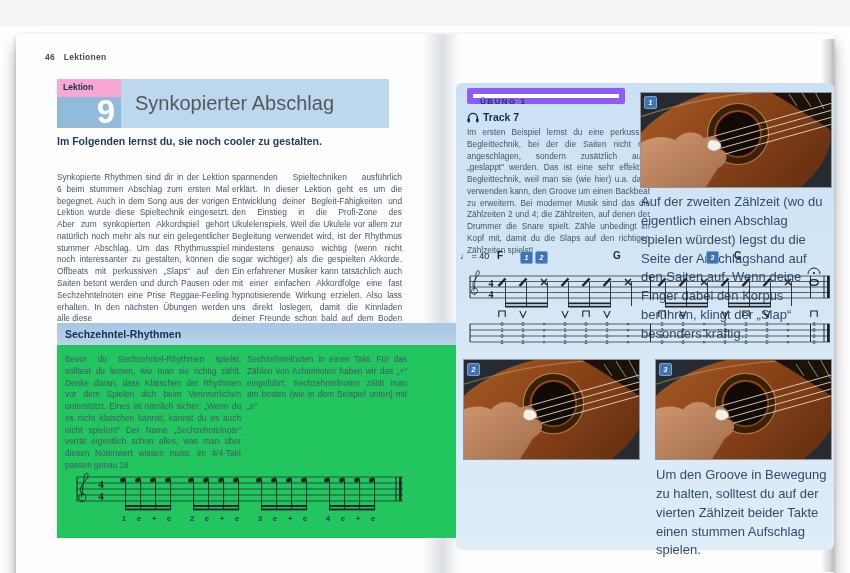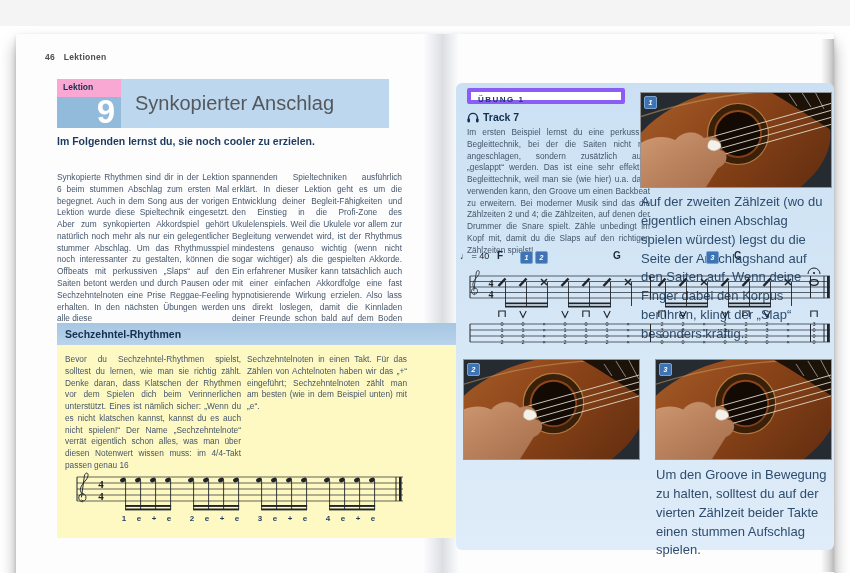--- a/index.html
+++ b/index.html
@@ -28,31 +28,31 @@
   .lek-title{left:105px;top:45px;width:268px;height:49px;background:#bdd8ee;display:flex;align-items:center;
         color:#54585d;font-size:20px;padding-left:14px;box-sizing:border-box;}
 
   .intro{left:41px;top:100px;width:330px;font-size:10.5px;font-weight:bold;color:#1c3a5f;line-height:1.5;}
 
   .bodytext{font-size:8.3px;color:#44566b;line-height:1.42;text-align:justify;}
   .col1{left:41px;top:138px;width:172px;}
   .col2{left:216px;top:138px;width:170px;}
 
   
-  .secbox{left:41px;top:289px;width:418px;height:215px;background:#fef9c3;}
+  .secbox{left:41px;top:289px;width:418px;height:215px;background:#22c55e;}
   .sechead{left:0;top:0;right:0;height:22px;background:linear-gradient(#a6c6e3,#b9d3ea);
         color:#14304f;font-size:10.5px;font-weight:bold;padding:5px 0 0 8px;box-sizing:border-box;}
   .seccol1{left:8px;top:31px;width:176px;}
   .seccol2{left:190px;top:31px;width:160px;}
   .count-label{position:absolute;top:191px;width:12px;text-align:center;font-size:8px;font-weight:bold;color:#1f3c5f;}
 
   
   .panel{left:440px;top:49px;width:378px;height:467px;border-radius:6px;
         background:linear-gradient(#cbe1f3,#dfecf9);}
-  .uebung{left:451px;top:54px;width:158px;height:16px;background:#ffffff;border:4px solid #8b5cf6;border-radius:2px;
+  .uebung{left:451px;top:54px;width:158px;height:16px;background:#ffffff;border:6px solid #8b5cf6;border-radius:2px;
         color:#1c3c60;font-size:8px;font-weight:bold;letter-spacing:1.5px;padding:3px 0 0 7px;box-sizing:border-box;}
   .track{left:451px;top:77px;display:flex;align-items:center;gap:4px;color:#132f50;
         font-size:10.5px;font-weight:bold;}
   .rbody{left:451px;top:93px;width:183px;}
 
   .photo{overflow:hidden;background:#262a31;border:1px solid rgba(255,255,255,.5);box-sizing:border-box;}
   .photo svg{display:block;width:100%;height:100%;}
   .photo1{left:624px;top:58px;width:192px;height:96px;}
   .photo2{left:447px;top:325px;width:177px;height:101px;}
   .photo3{left:639px;top:325px;width:177px;height:101px;}
@@ -116,24 +116,24 @@
     <div class="abs page-edges"></div>
     <div class="abs gutter"></div>
 
     <div class="abs pg-header" style="left:26px;">
       <span>46</span>
       <span>Lektionen</span>
     </div>
 
     <div class="abs lek-strip">Lektion</div>
     <div class="abs lek-num">9</div>
-    <div class="abs lek-title">Synkopierter Anschlag</div>
+    <div class="abs lek-title">Synkopierter Abschlag</div>
 
     <div class="abs intro">
-      <div>Im Folgenden lernst du, sie noch cooler zu erzielen.</div>
+      <div>Im Folgenden lernst du, sie noch cooler zu gestalten.</div>
     </div>
 
     <div class="abs bodytext col1">Synkopierte Rhythmen sind dir in der Lektion 6 beim stummen Abschlag zum ersten Mal begegnet. Auch in dem Song aus der vorigen Lektion wurde diese Spieltechnik eingesetzt. Aber zum synkopierten Akkordspiel gehört natürlich noch mehr als nur ein gelegentlicher stummer Abschlag. Um das Rhythmusspiel noch interessanter zu gestalten, können die Offbeats mit perkussiven „Slaps“ auf den Saiten betont werden und durch Pausen oder Sechzehntelnoten eine Prise Reggae-Feeling erhalten. In den nächsten Übungen werden alle diese</div>
     <div class="abs bodytext col2">spannenden Spieltechniken ausführlich erklärt. In dieser Lektion geht es um die Entwicklung deiner Begleit-Fähigkeiten und den Einstieg in die Profi-Zone des Ukulelenspiels. Weil die Ukulele vor allem zur Begleitung verwendet wird, ist der Rhythmus mindestens genauso wichtig (wenn nicht sogar wichtiger) als die gespielten Akkorde. Ein erfahrener Musiker kann tatsächlich auch mit einer einfachen Akkordfolge eine fast hypnotisierende Wirkung erzielen. Also lass uns direkt loslegen, damit die Kinnladen deiner Freunde schon bald auf dem Boden aufschlagen!</div>
 
     <div class="abs secbox">
       <div class="abs sechead">Sechzehntel-Rhythmen</div>
       <div class="abs bodytext seccol1">Bevor du Sechzehntel-Rhythmen spielst, solltest du lernen, wie man sie richtig zählt. Denke daran, dass Klatschen der Rhythmen vor dem Spielen dich beim Verinnerlichen unterstützt. Eines ist nämlich sicher: „Wenn du es nicht klatschen kannst, kannst du es auch nicht spielen!“ Der Name „Sechzehntelnote“ verrät eigentlich schon alles, was man über diesen Notenwert wissen muss: im 4/4-Takt passen genau 16</div>
       <div class="abs bodytext seccol2">Sechzehntelnoten in einen Takt. Für das Zählen von Achtelnoten haben wir das „+“ eingeführt; Sechzehntelnoten zählt man am besten (wie in dem Beispiel unten) mit „e“.</div>
       <div class="abs staffwrap">

